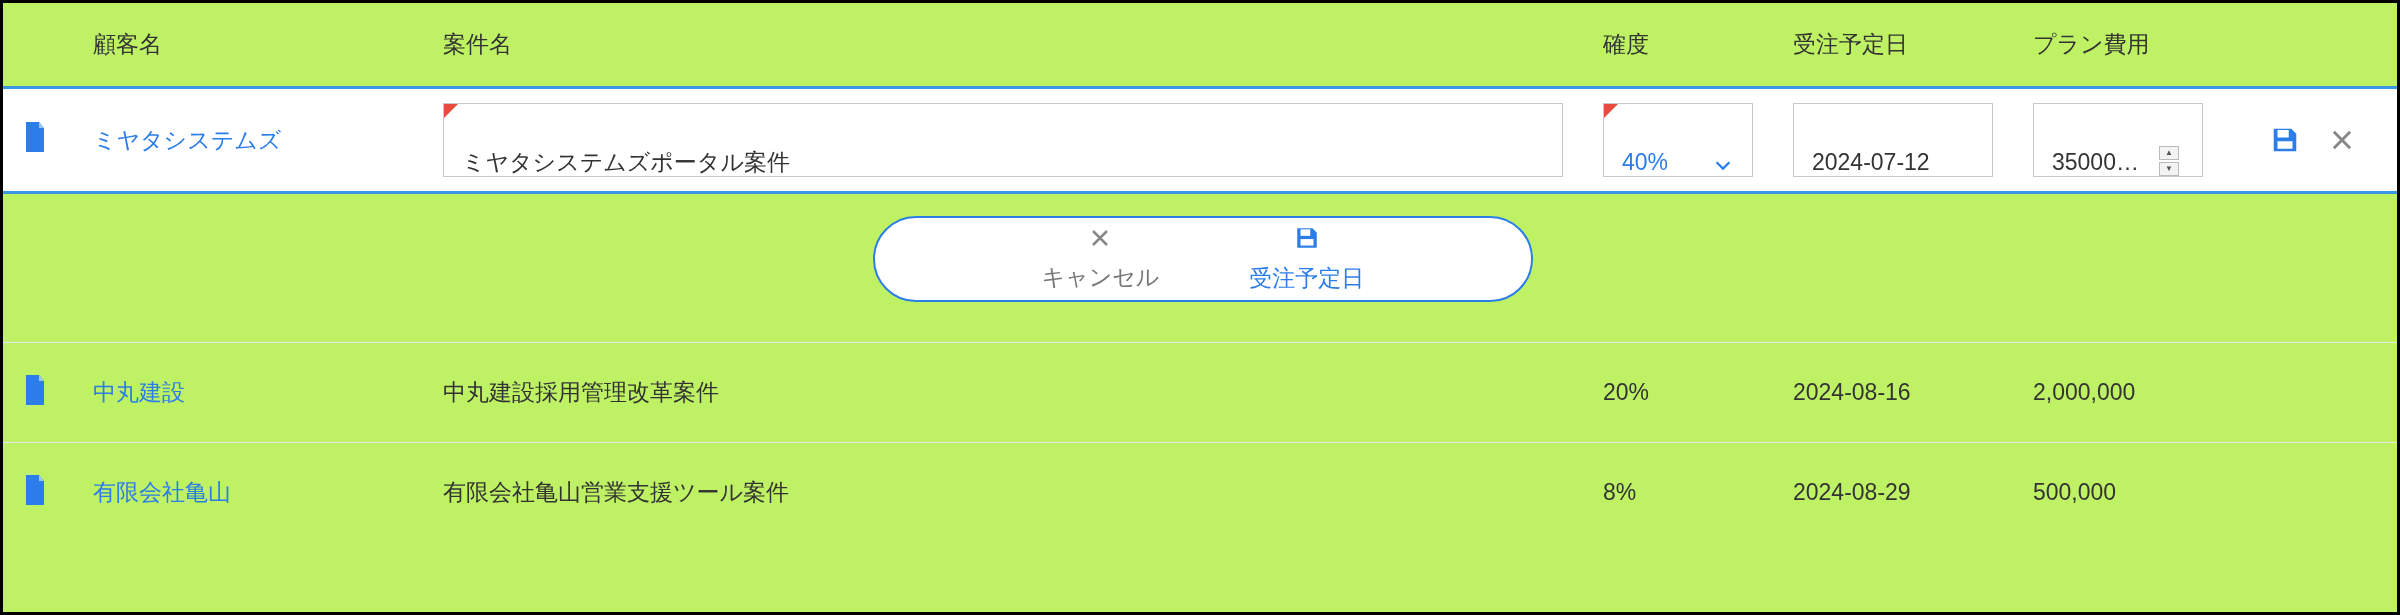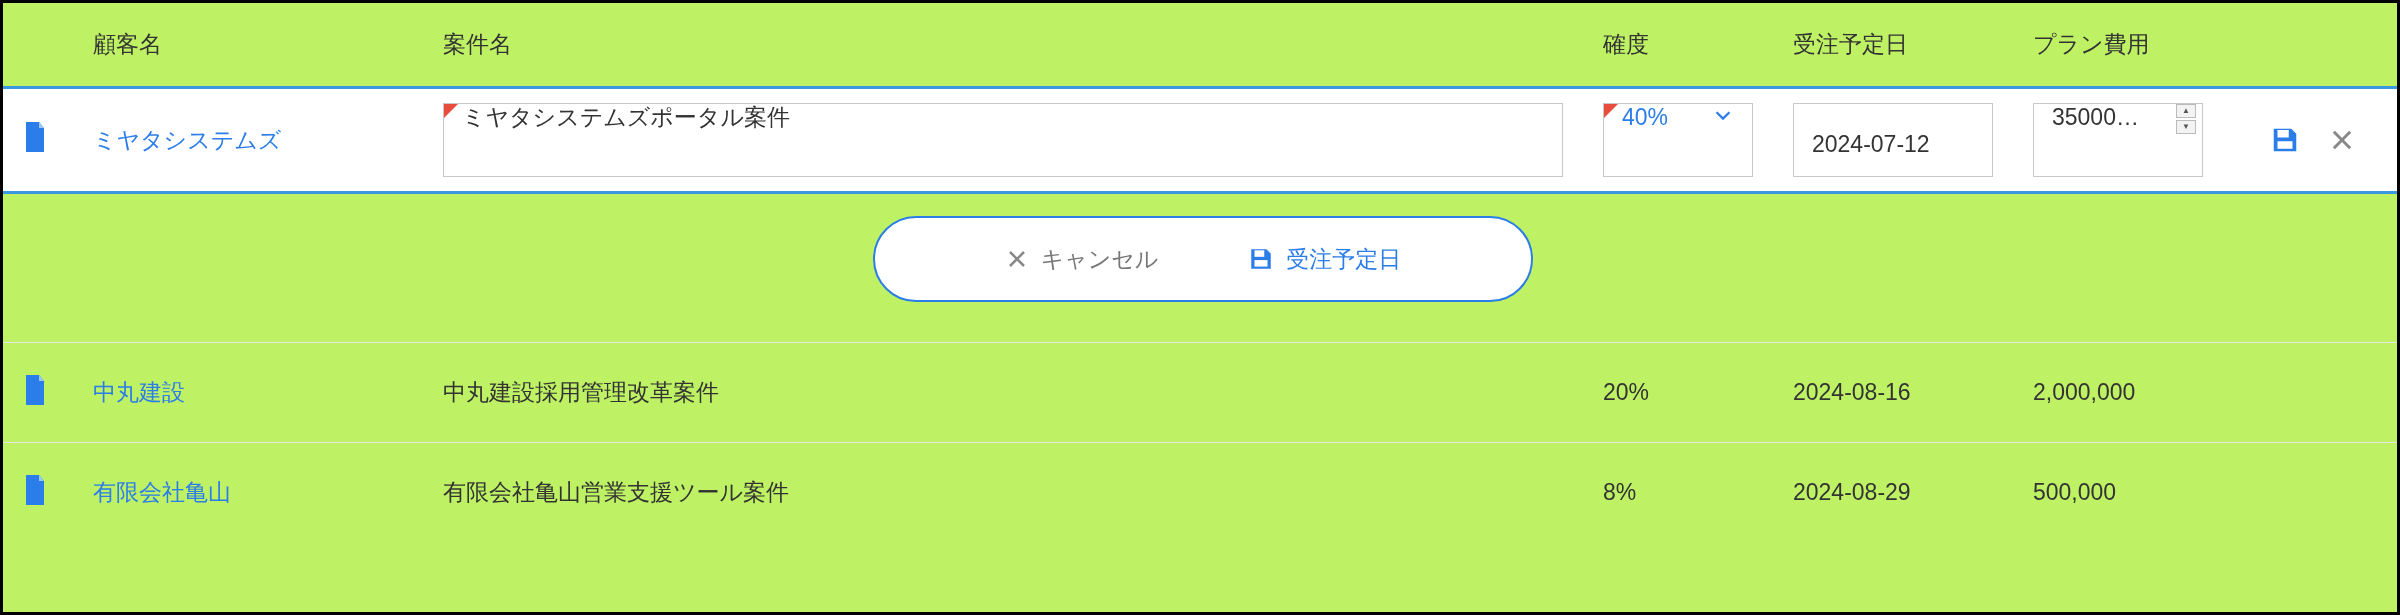--- a/index.html
+++ b/index.html
@@ -69,21 +69,21 @@
       border-top: 3px solid #3b97e3;
       border-bottom: 3px solid #3b97e3;
       background: #fff;
     }
     .field {
       position: relative;
       border: 1px solid #c8c8c8;
       background: #fff;
       height: 74px;
       display: flex;
-      align-items: flex-start;
+      align-items: flex-end;
       padding: 0 18px;
       width: 100%;
     }
     .field .corner {
       position: absolute;
       top: 0; left: 0;
       width: 0; height: 0;
       border-top: 14px solid #e74c3c;
       border-right: 14px solid transparent;
     }
@@ -96,21 +96,21 @@
       width: 100%;
       color: #333;
       background: transparent;
     }
     .field.select { color: #2b7de9; justify-content: space-between; cursor: pointer; user-select:none; }
     .chev {
       width: 22px; height: 22px; flex: 0 0 auto; margin-left: 10px;
     }
     .field.date input { color:#333;margin-top:27px; }
     .field.num {
-      padding-right: 6px;
+      padding-right: 23px;
     }
     .num-text {
       white-space: nowrap;
       overflow: hidden;
       text-overflow: ellipsis;
       flex: 1;
       padding-right: 6px;
     }
     .spinner {
       display:flex; flex-direction:column; gap:2px;
@@ -130,21 +130,21 @@
       width: 660px;
       height: 86px;
       border: 2px solid #2b7de9;
       border-radius: 44px;
       background: #fff;
       display: flex;
       align-items: center;
       justify-content: center;
       gap: 90px;
     }
-    .pill .seg { display:flex; align-items:center; gap:12px; cursor:pointer; }
+    .pill .seg { display:flex; align-items:center; gap:12px; cursor:pointer;flex-direction:column; }
     .pill .cancel { color:#777; }
     .pill .save   { color:#2b7de9; }
 
     svg { display:block; }
   </style>
 </head>
 <body>
 
 <div class="container">
 <table>

